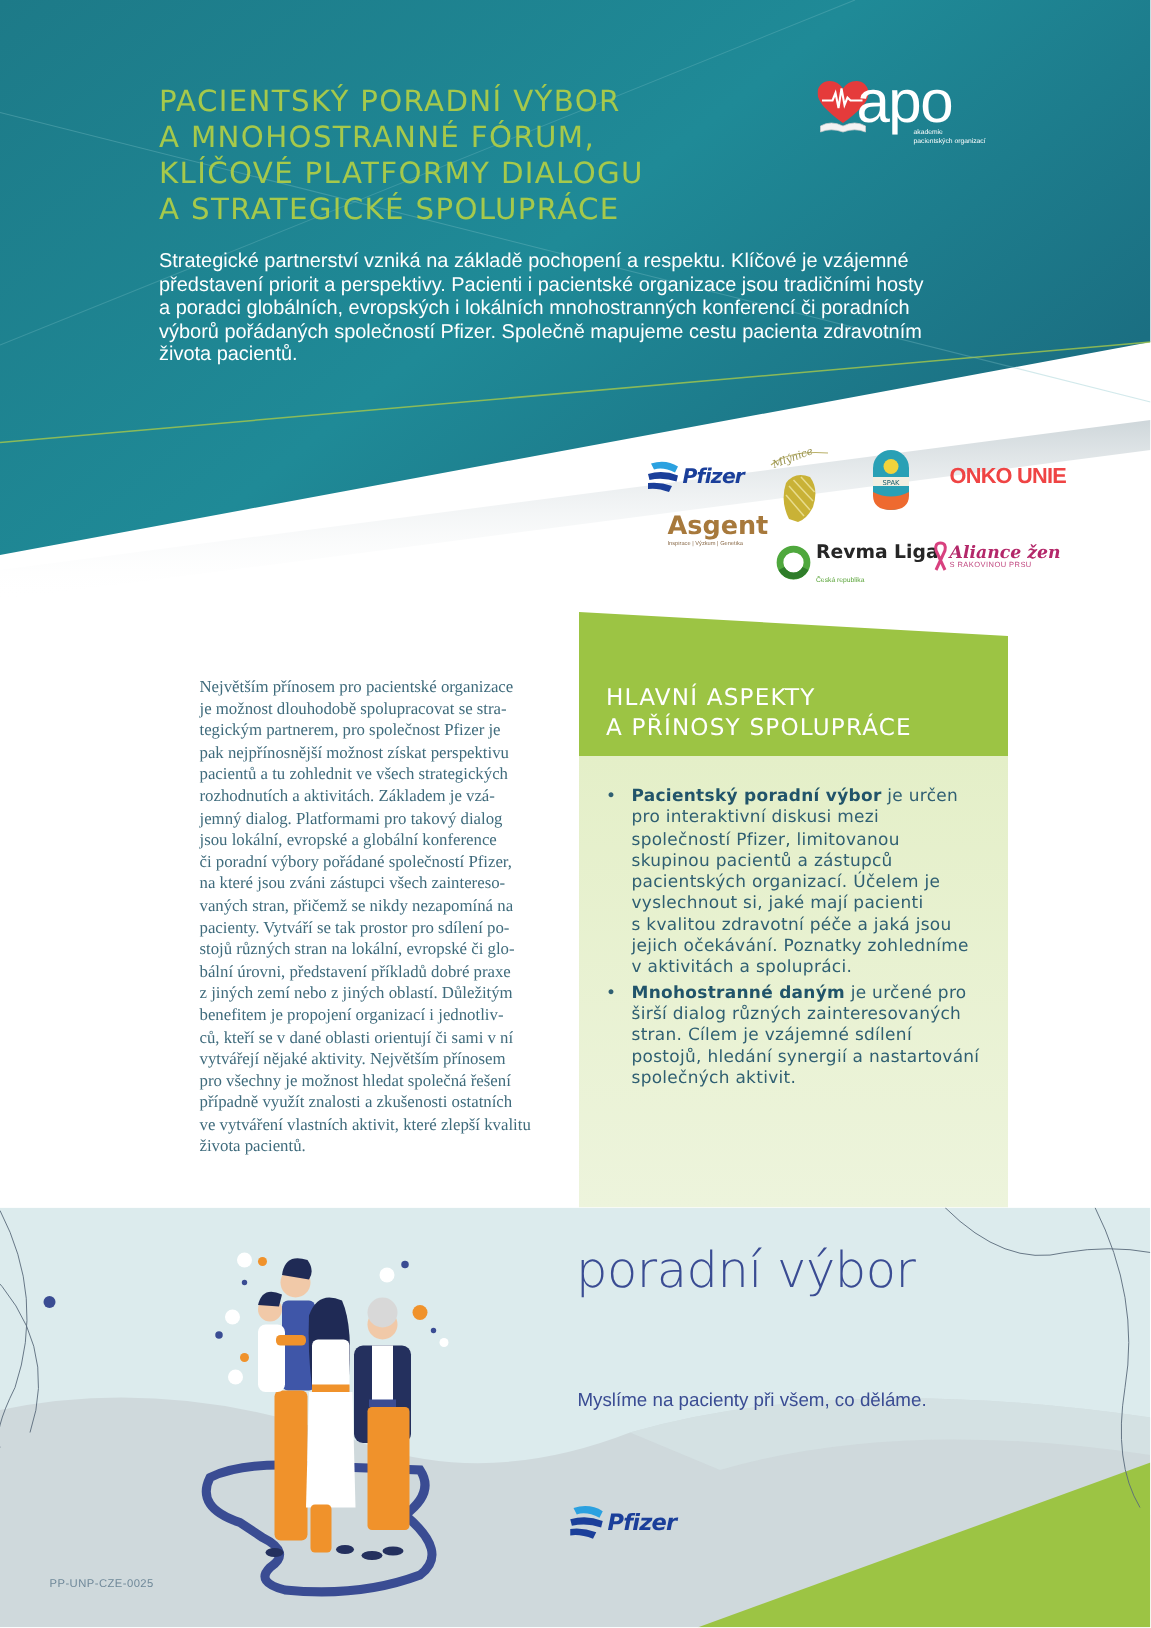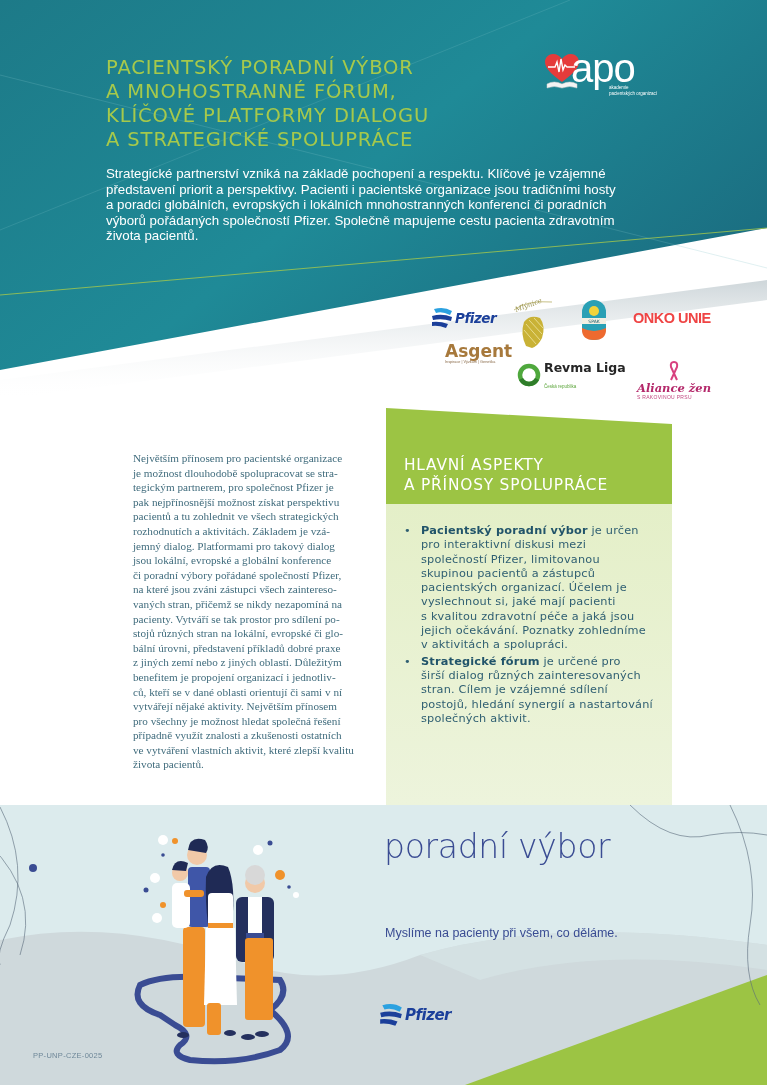--- a/index.html
+++ b/index.html
@@ -176,21 +176,21 @@
   <svg width="24" height="24" viewBox="0 0 24 24">
     <circle cx="12" cy="12" r="9" fill="none" stroke="#4fa83d" stroke-width="4.5"></circle>
     <path d="M4 16 A9 9 0 0 0 20 16" fill="none" stroke="#2f7d2a" stroke-width="4.5"></path>
   </svg>
   <div style="margin-left:3px;display:flex;flex-direction:column;gap:10px;">
     <span class="revma">Revma Liga</span>
     <span class="revma-sub">Česká republika</span>
   </div>
 </div>
 
-<div class="logo" style="left:636px;top:360px;flex-direction:column;">
+<div class="logo" style="left:622px;top:360px;">
   <svg width="10" height="22" viewBox="0 0 10 22">
     <path d="M5 2 Q9 2 8 7 L2 20 M5 2 Q1 2 2 7 L8 20" fill="none" stroke="#d8417f" stroke-width="2"></path>
   </svg>
   <div style="margin-left:1px;display:flex;flex-direction:column;">
     <span class="aliance">Aliance žen</span>
     <span class="aliance-sub">S RAKOVINOU PRSU</span>
   </div>
 </div>
 
 <div class="body-text">
@@ -233,21 +233,21 @@
       <div>pro interaktivní diskusi mezi</div>
       <div>společností Pfizer, limitovanou</div>
       <div>skupinou pacientů a zástupců</div>
       <div>pacientských organizací. Účelem je</div>
       <div>vyslechnout si, jaké mají pacienti</div>
       <div>s kvalitou zdravotní péče a jaká jsou</div>
       <div>jejich očekávání. Poznatky zohledníme</div>
       <div>v aktivitách a spolupráci.</div>
     </li>
     <li>
-      <div><b>Strategické fórum</b><span> je určené pro</span></div>
+      <div><b>Mnohostranné daným</b><span> je určené pro</span></div>
       <div>širší dialog různých zainteresovaných</div>
       <div>stran. Cílem je vzájemné sdílení</div>
       <div>postojů, hledání synergií a nastartování</div>
       <div>společných aktivit.</div>
     </li>
   </ul>
 </div>
 
 <div class="banner">
   <svg class="banner-svg" width="767" height="280" viewBox="0 0 767 280">

